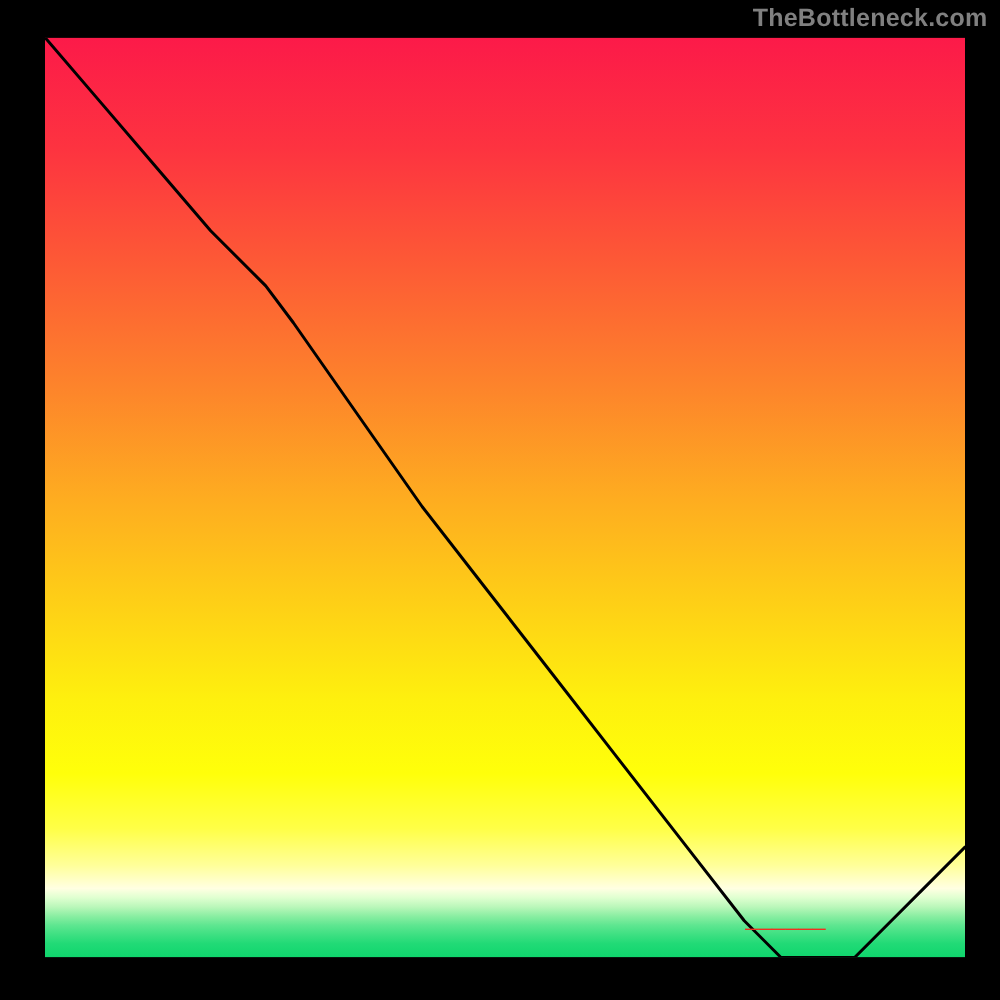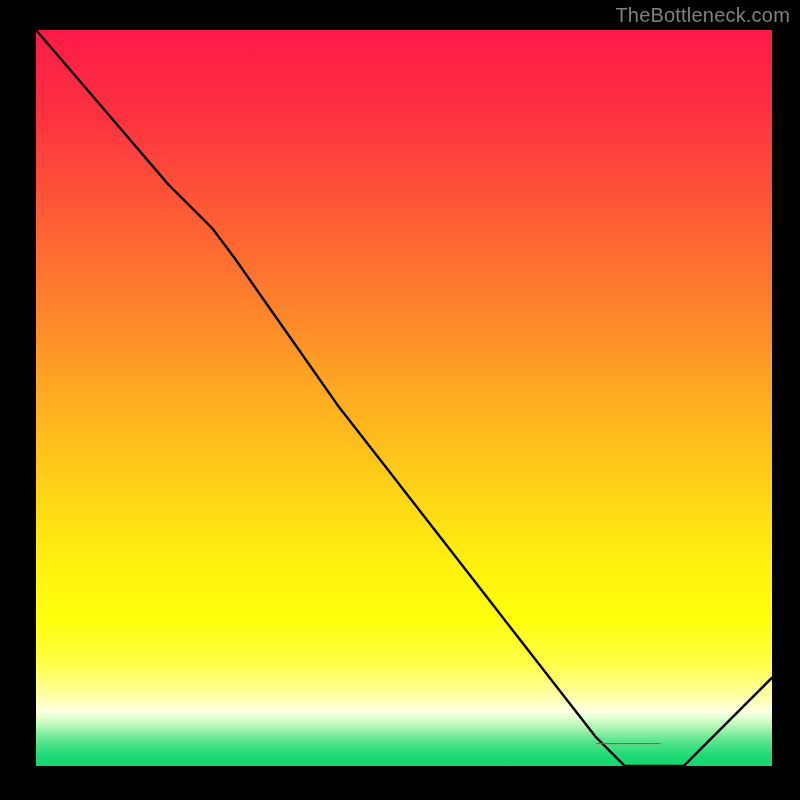--- a/index.html
+++ b/index.html
@@ -16,21 +16,21 @@
     width: 800px;
     height: 800px;
     background: #000;
   }
   .watermark {
     position: absolute;
     top: 4px;
     right: 10px;
     color: #808080;
     font-size: 20px;
-    font-weight: normal;
+    font-weight: bold;
     letter-spacing: 0.2px;
   }
   .plot-area {
     position: absolute;
     left: 36px;
     top: 30px;
     width: 736px;
     height: 736px;
     overflow: hidden;
   }

